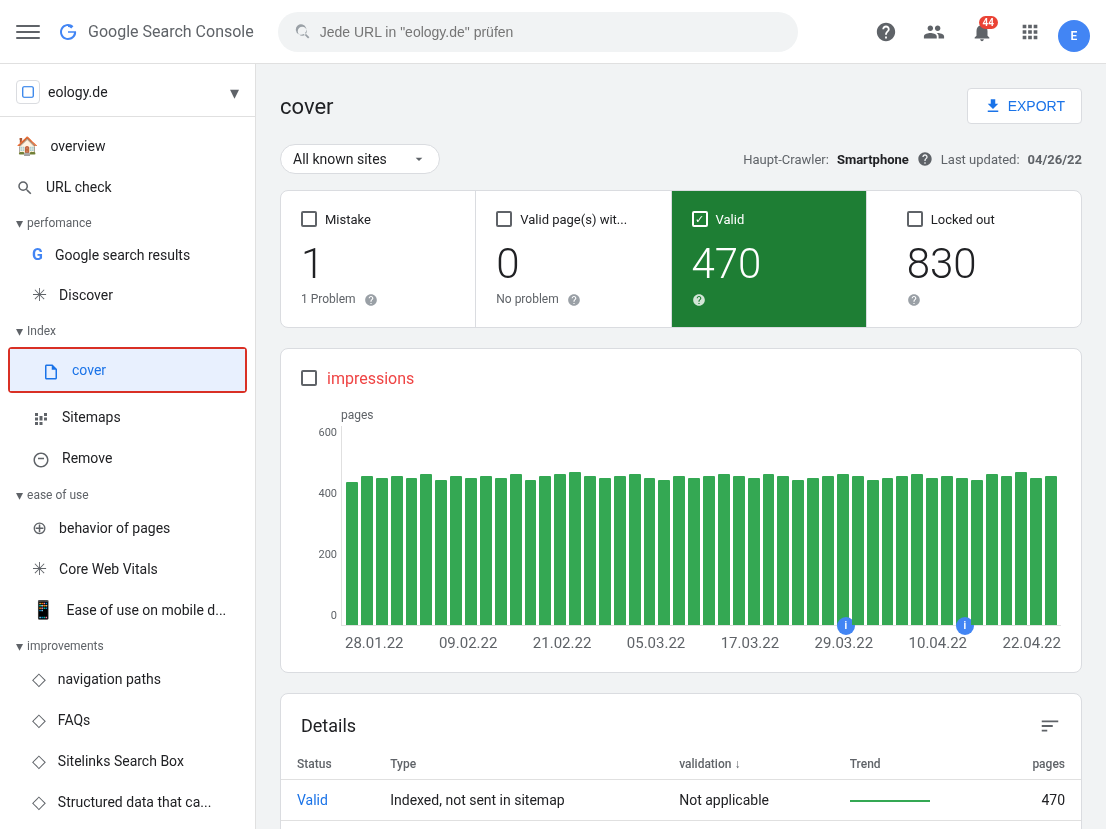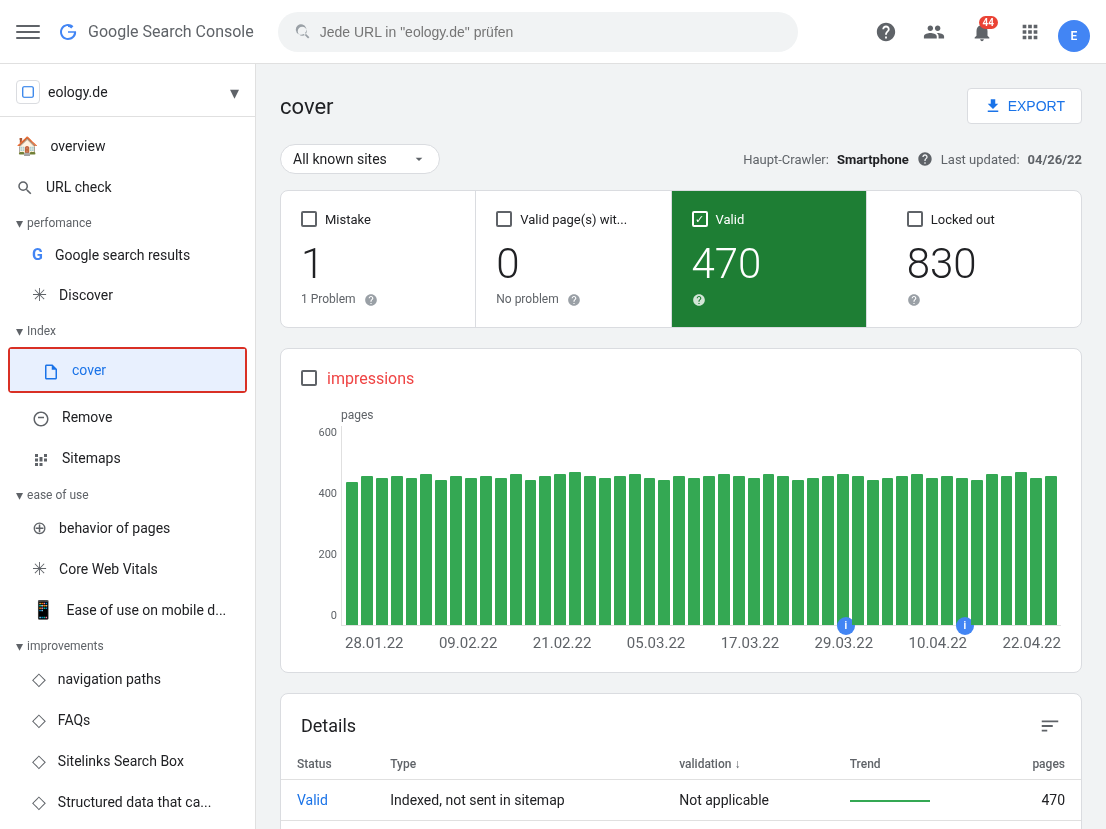--- a/index.html
+++ b/index.html
@@ -230,32 +230,32 @@
               <path d="M14 2H6c-1.1 0-2 .9-2 2v16c0 1.1.89 2 2 2h12c1.1 0 2-.9 2-2V8l-6-6zM6 20V4h7v5h5v11H6z"></path>
             </svg>
         </span>
         <span>cover</span>
       </div>
     </div>
 
     <div class="nav-item" style="padding-left:32px">
       <span class="icon">
         <svg width="18" height="18" viewBox="0 0 24 24" fill="#5f6368">
+            <path d="M4 8h4V4H4v4zm6 12h4v-4h-4v4zm-6 0h4v-4H4v4zm0-6h4v-4H4v4zm6 0h4v-4h-4v4zm6 0h4v-4h-4v4zm0-6h4V4h-4v4zm-6 4h4V8h-4v4z"></path>
+          </svg>
+      </span>
+      <span>Sitemaps</span>
+    </div>
+    <div class="nav-item" style="padding-left:32px">
+      <span class="icon">
+        <svg width="18" height="18" viewBox="0 0 24 24" fill="#5f6368">
             <path d="M12 2C6.48 2 2 6.48 2 12s4.48 10 10 10 10-4.48 10-10S17.52 2 12 2zm0 18c-4.42 0-8-3.58-8-8s3.58-8 8-8 8 3.58 8 8-3.58 8-8 8zm4-11H8v2h8v-2z"></path>
           </svg>
       </span>
       <span>Remove</span>
-    </div>
-    <div class="nav-item" style="padding-left:32px">
-      <span class="icon">
-        <svg width="18" height="18" viewBox="0 0 24 24" fill="#5f6368">
-            <path d="M4 8h4V4H4v4zm6 12h4v-4h-4v4zm-6 0h4v-4H4v4zm0-6h4v-4H4v4zm6 0h4v-4h-4v4zm6 0h4v-4h-4v4zm0-6h4V4h-4v4zm-6 4h4V8h-4v4z"></path>
-          </svg>
-      </span>
-      <span>Sitemaps</span>
     </div>
 
     <div class="nav-section">
       <span class="chevron">▾</span>
       <span>ease of use</span>
     </div>
     <div class="nav-item" style="padding-left:32px">
       <span class="icon">⊕</span>
       <span>behavior of pages</span>
     </div>

